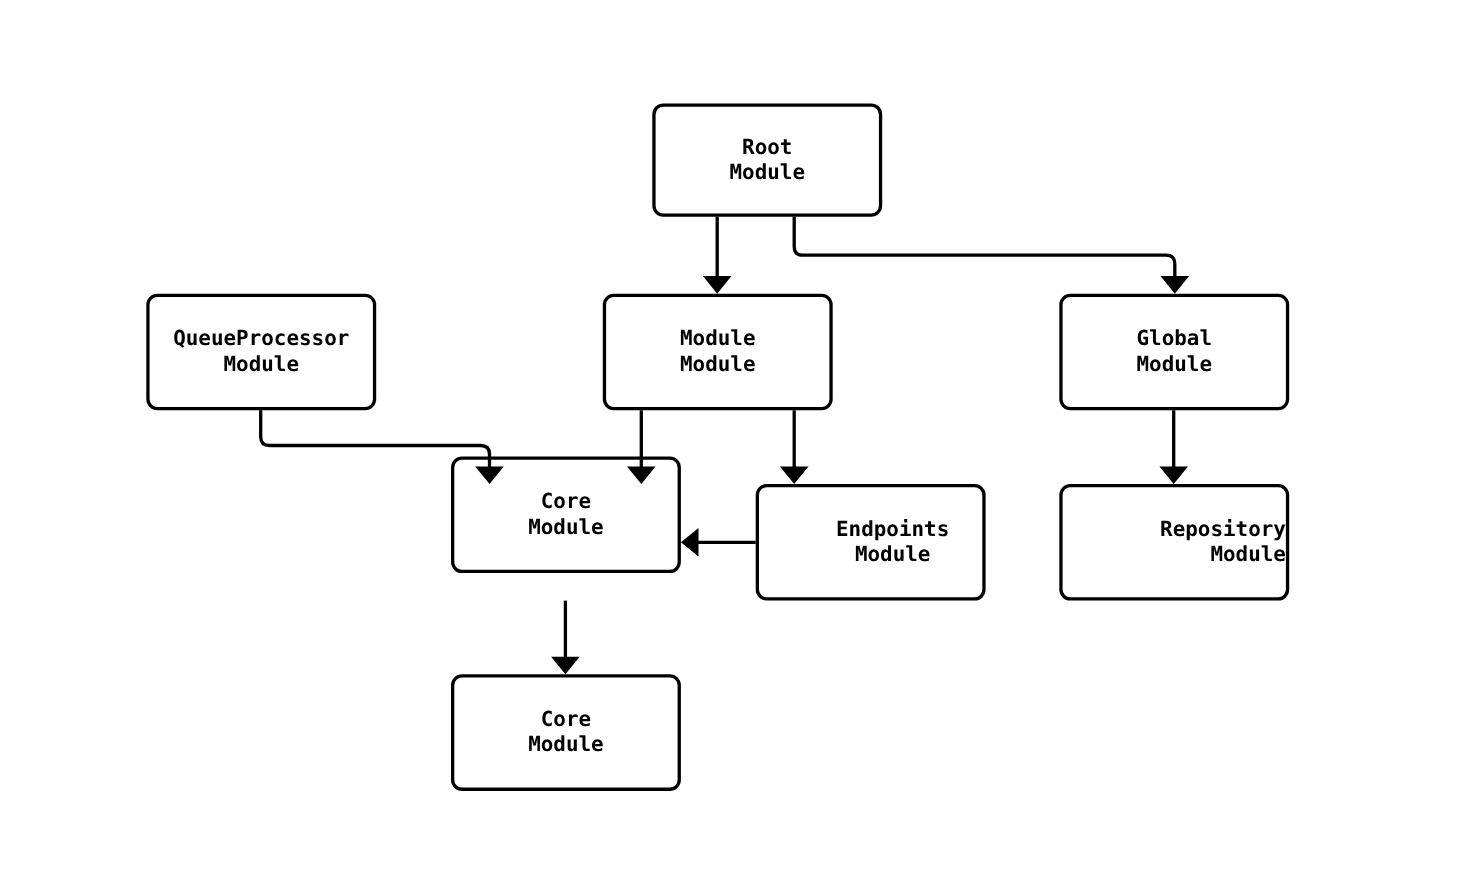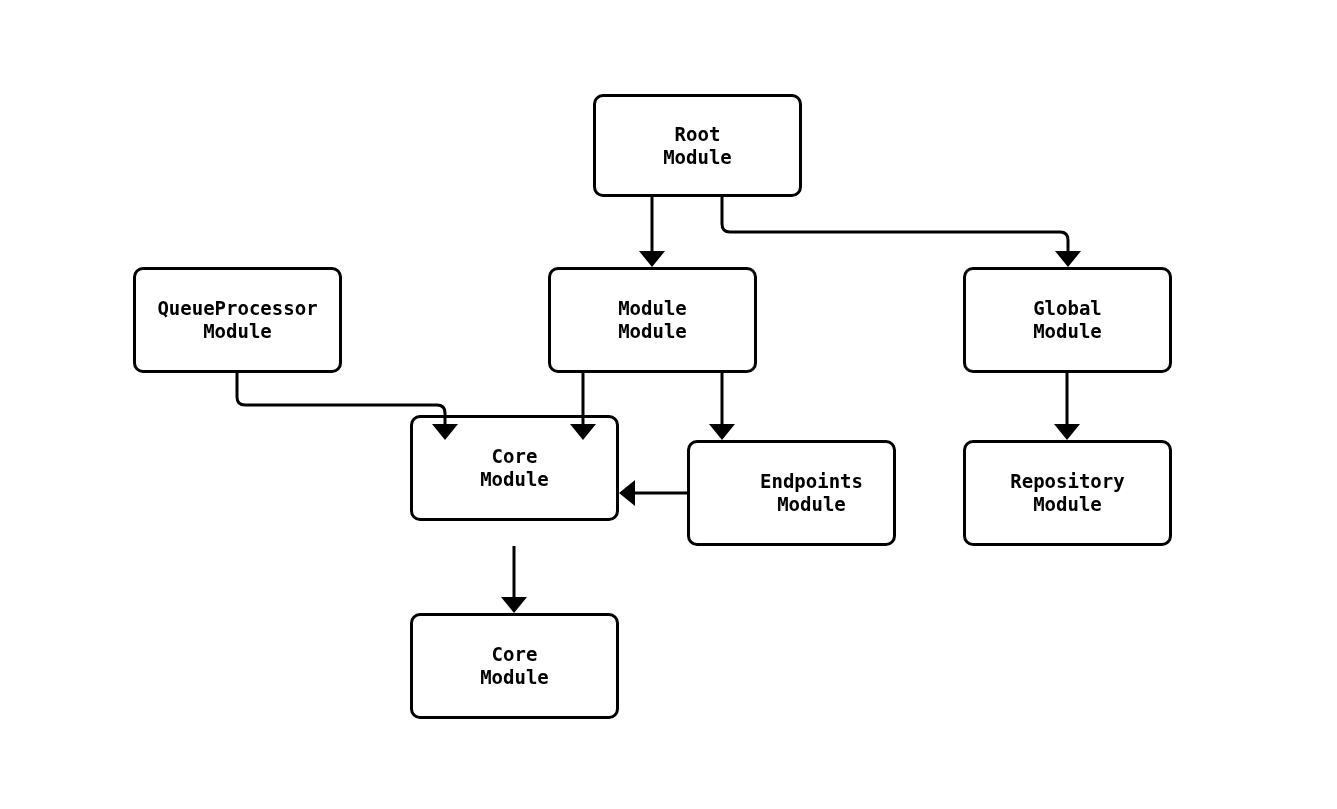--- a/index.html
+++ b/index.html
@@ -33,21 +33,21 @@
     color: #000000;
     text-align: center;
     z-index: 1;
   }
   .n-root          { left: 548px;  top: 94px;  height: 103px; margin-left: 45px; }
   .n-queueprocessor{ left: 133px;  top: 267px; }
   .n-server        { left: 548px;  top: 267px; }
   .n-global        { left: 963px;  top: 267px; }
   .n-core          { left: 410px;  top: 415px; }
   .n-endpoints     { left: 687px;  top: 440px; padding-left: 40px; }
-  .n-repository    { left: 963px;  top: 440px; }
+  .n-repository    { left: 963px;  top: 440px; align-items: flex-end; }
   .n-queue         { left: 410px;  top: 613px; }
   #edges {
     position: absolute;
     left: 0;
     top: 0;
     z-index: 2;
     pointer-events: none;
   }
   #edges path {
     fill: none;

